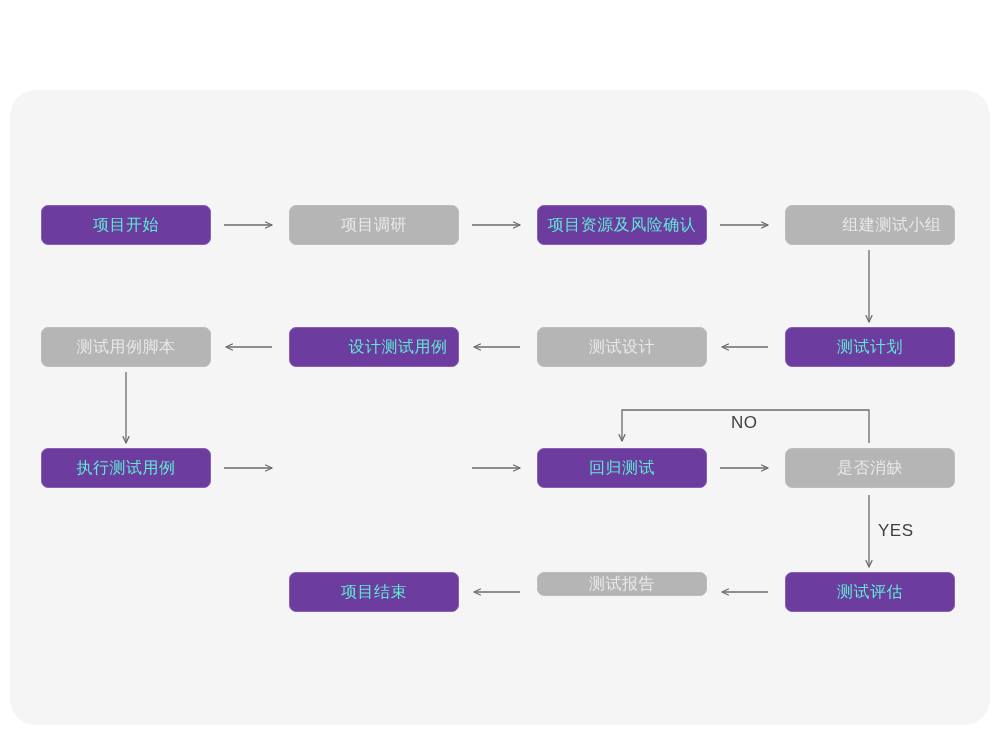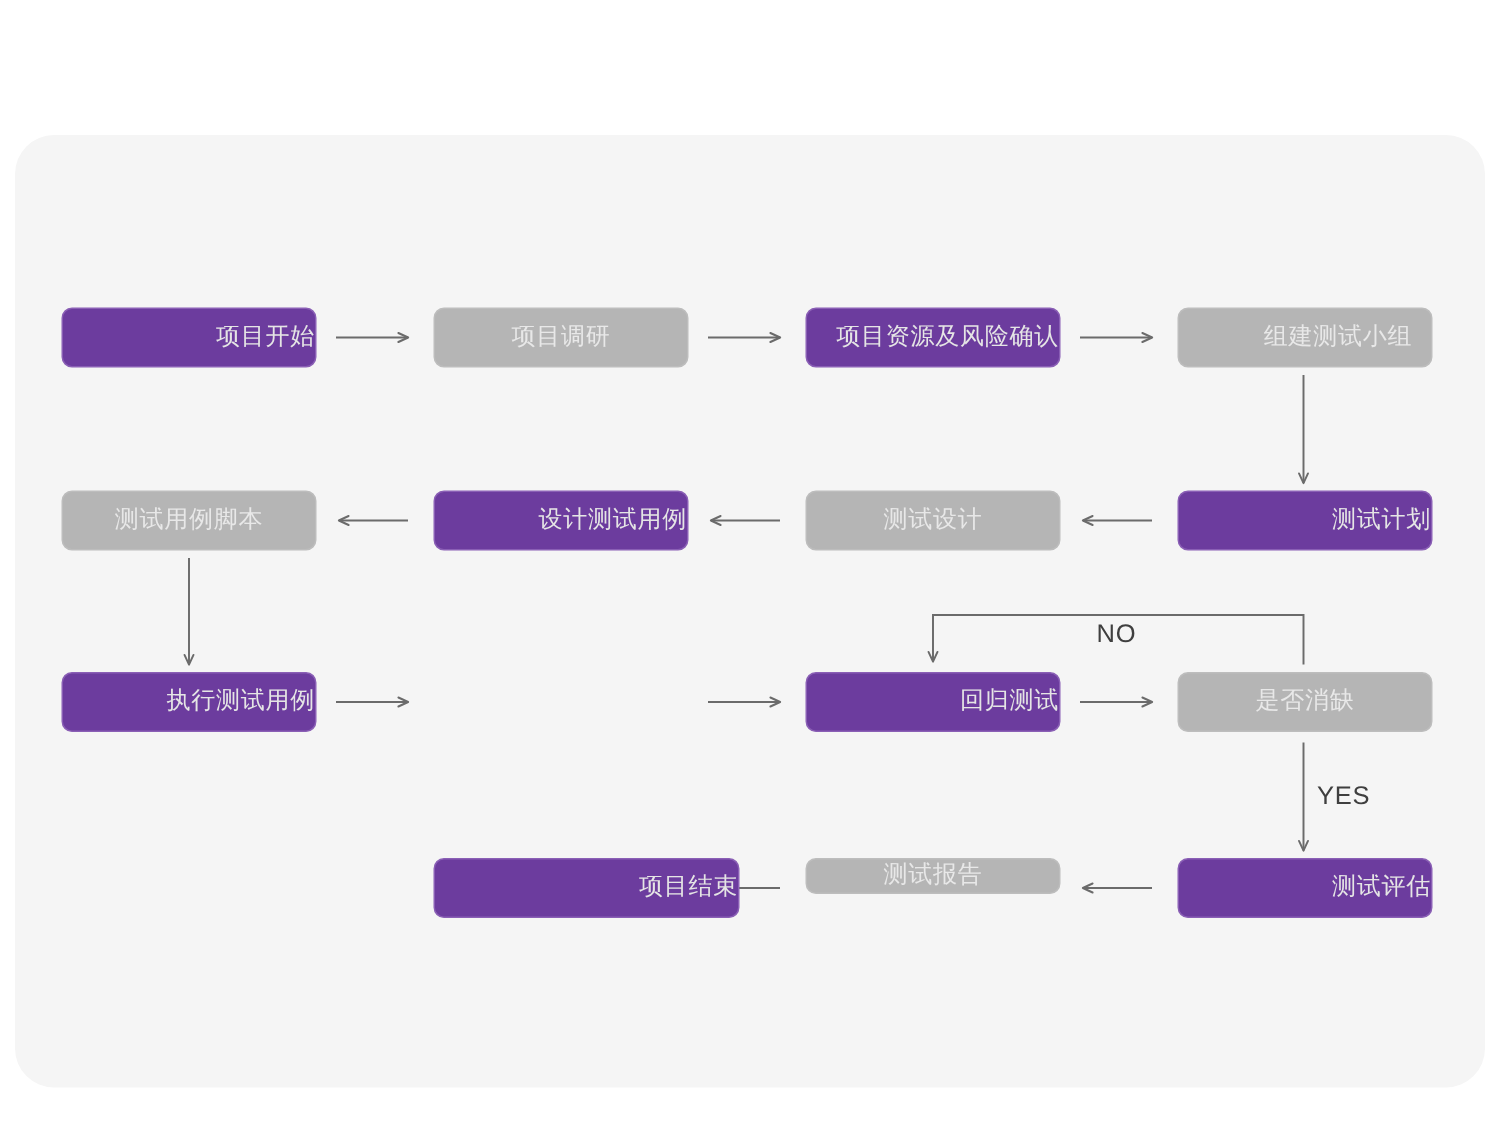--- a/index.html
+++ b/index.html
@@ -53,22 +53,21 @@
     justify-content: center;
     text-align: center;
     font-size: 16px;
     line-height: 22px;
     letter-spacing: 0.5px;
     user-select: none;
   }
   .node.purple {
     background: #6C3C9E;
     border: 1.5px solid #8A5FB5;
-    color: #e5e5e5;
-    justify-content: flex-end;
+    color: #5eead4;
   }
   .node.gray {
     background: #b5b5b5;
     border: 1.5px solid #bdbdbd;
     color: #e8e8e8;
   }
   .node .node-label {
     white-space: pre-line;
   }
 
@@ -190,21 +189,21 @@
   <div class="node purple" style="left:41px; top:448px; width:170px; height:40px;">
     <span class="node-label">执行测试用例</span>
   </div>
   <div class="node purple" style="left:537px; top:448px; width:170px; height:40px;">
     <span class="node-label">回归测试</span>
   </div>
   <div class="node gray" style="left:785px; top:448px; width:170px; height:40px;">
     <span class="node-label">是否消缺</span>
   </div>
 
-  <div class="node purple" style="left:289px; top:572px; width:204px; height:40px;">
+  <div class="node purple" style="left:289px; top:572px; width:170px; height:40px;">
     <span class="node-label">项目结束</span>
   </div>
   <div class="node gray" style="left:537px; top:572px; width:170px; height:24px;">
     <span class="node-label">测试报告</span>
   </div>
   <div class="node purple" style="left:785px; top:572px; width:170px; height:40px;">
     <span class="node-label">测试评估</span>
   </div>
 
 </div>

